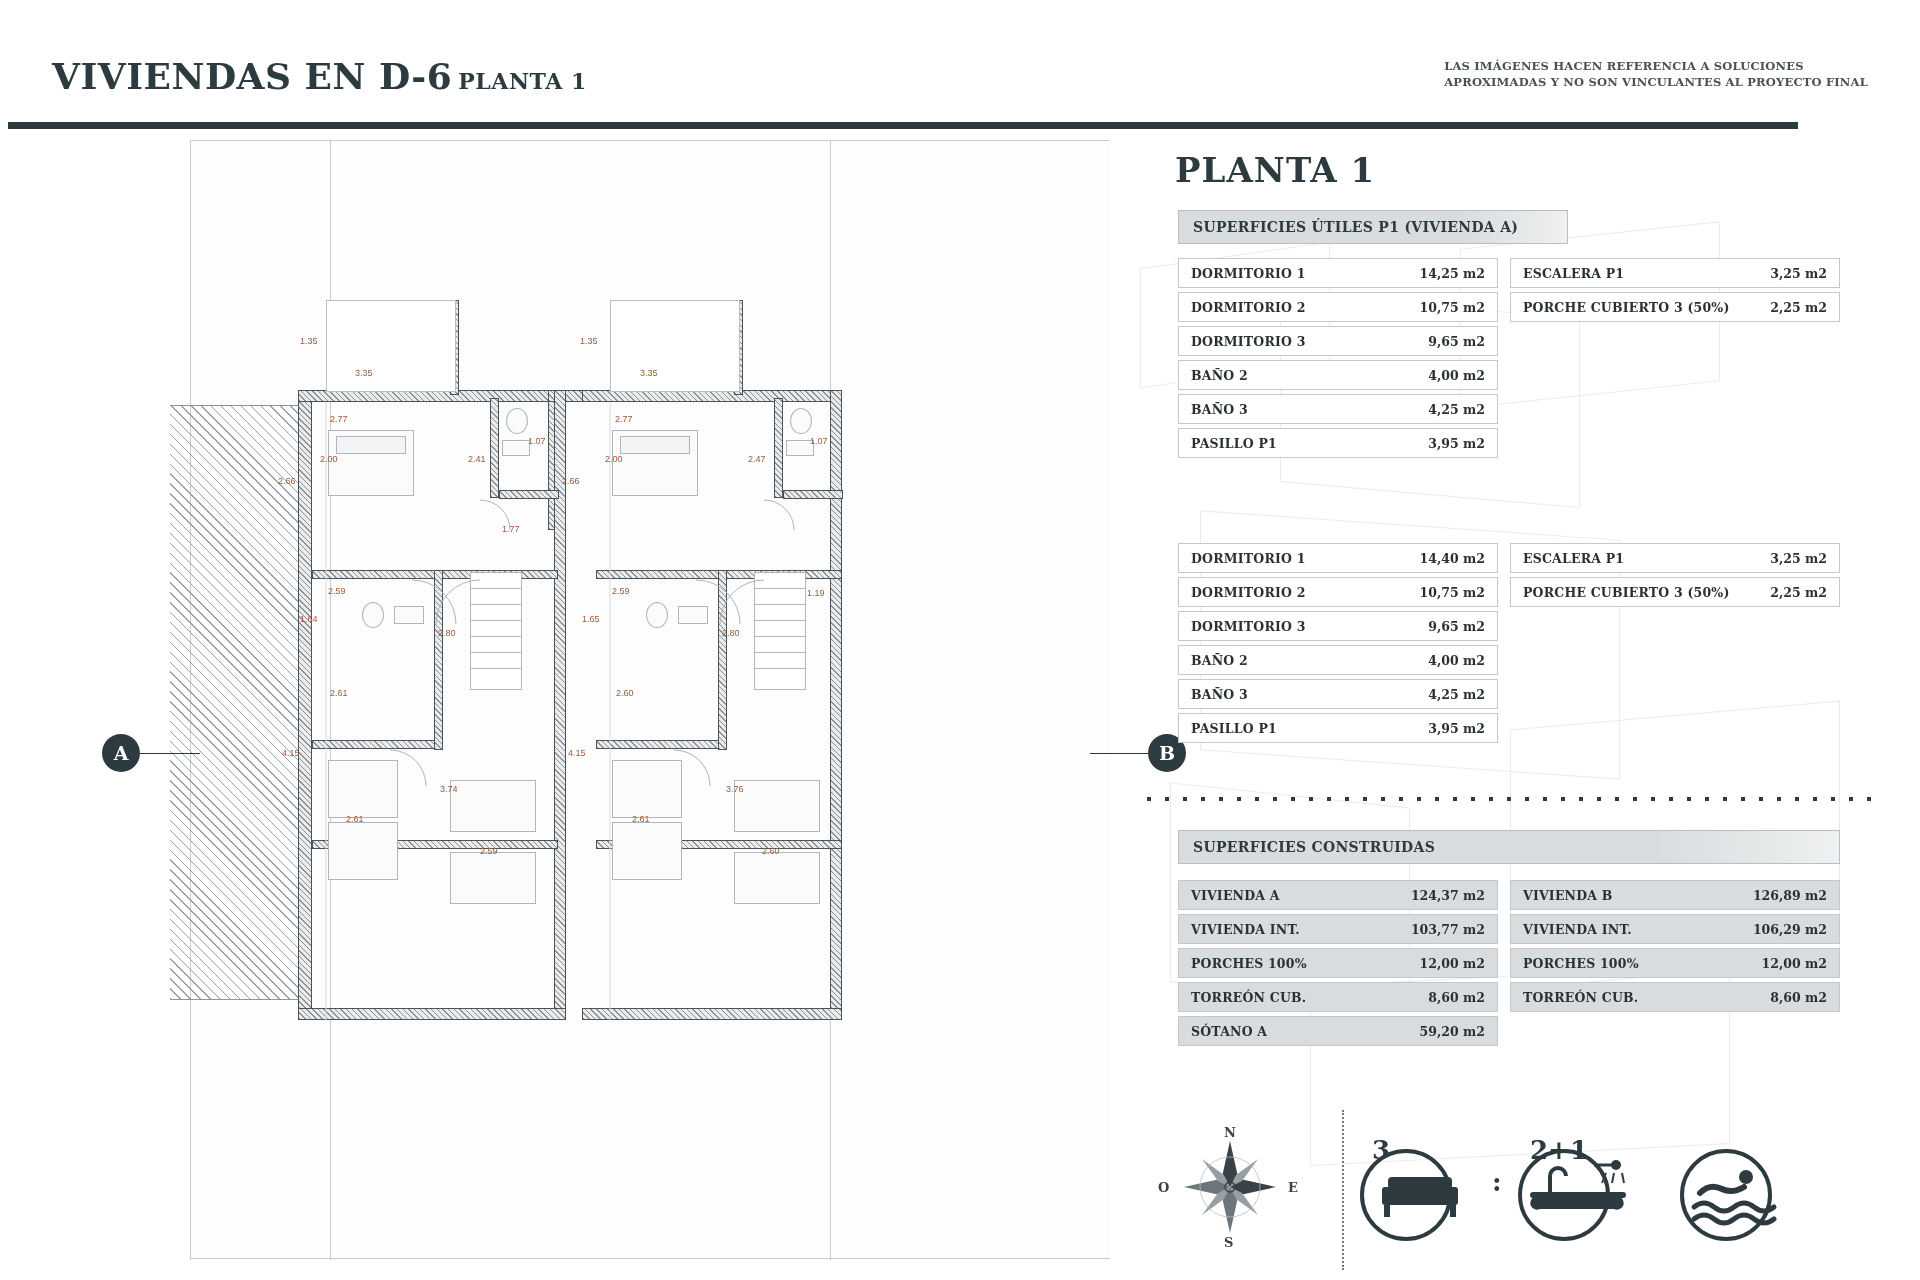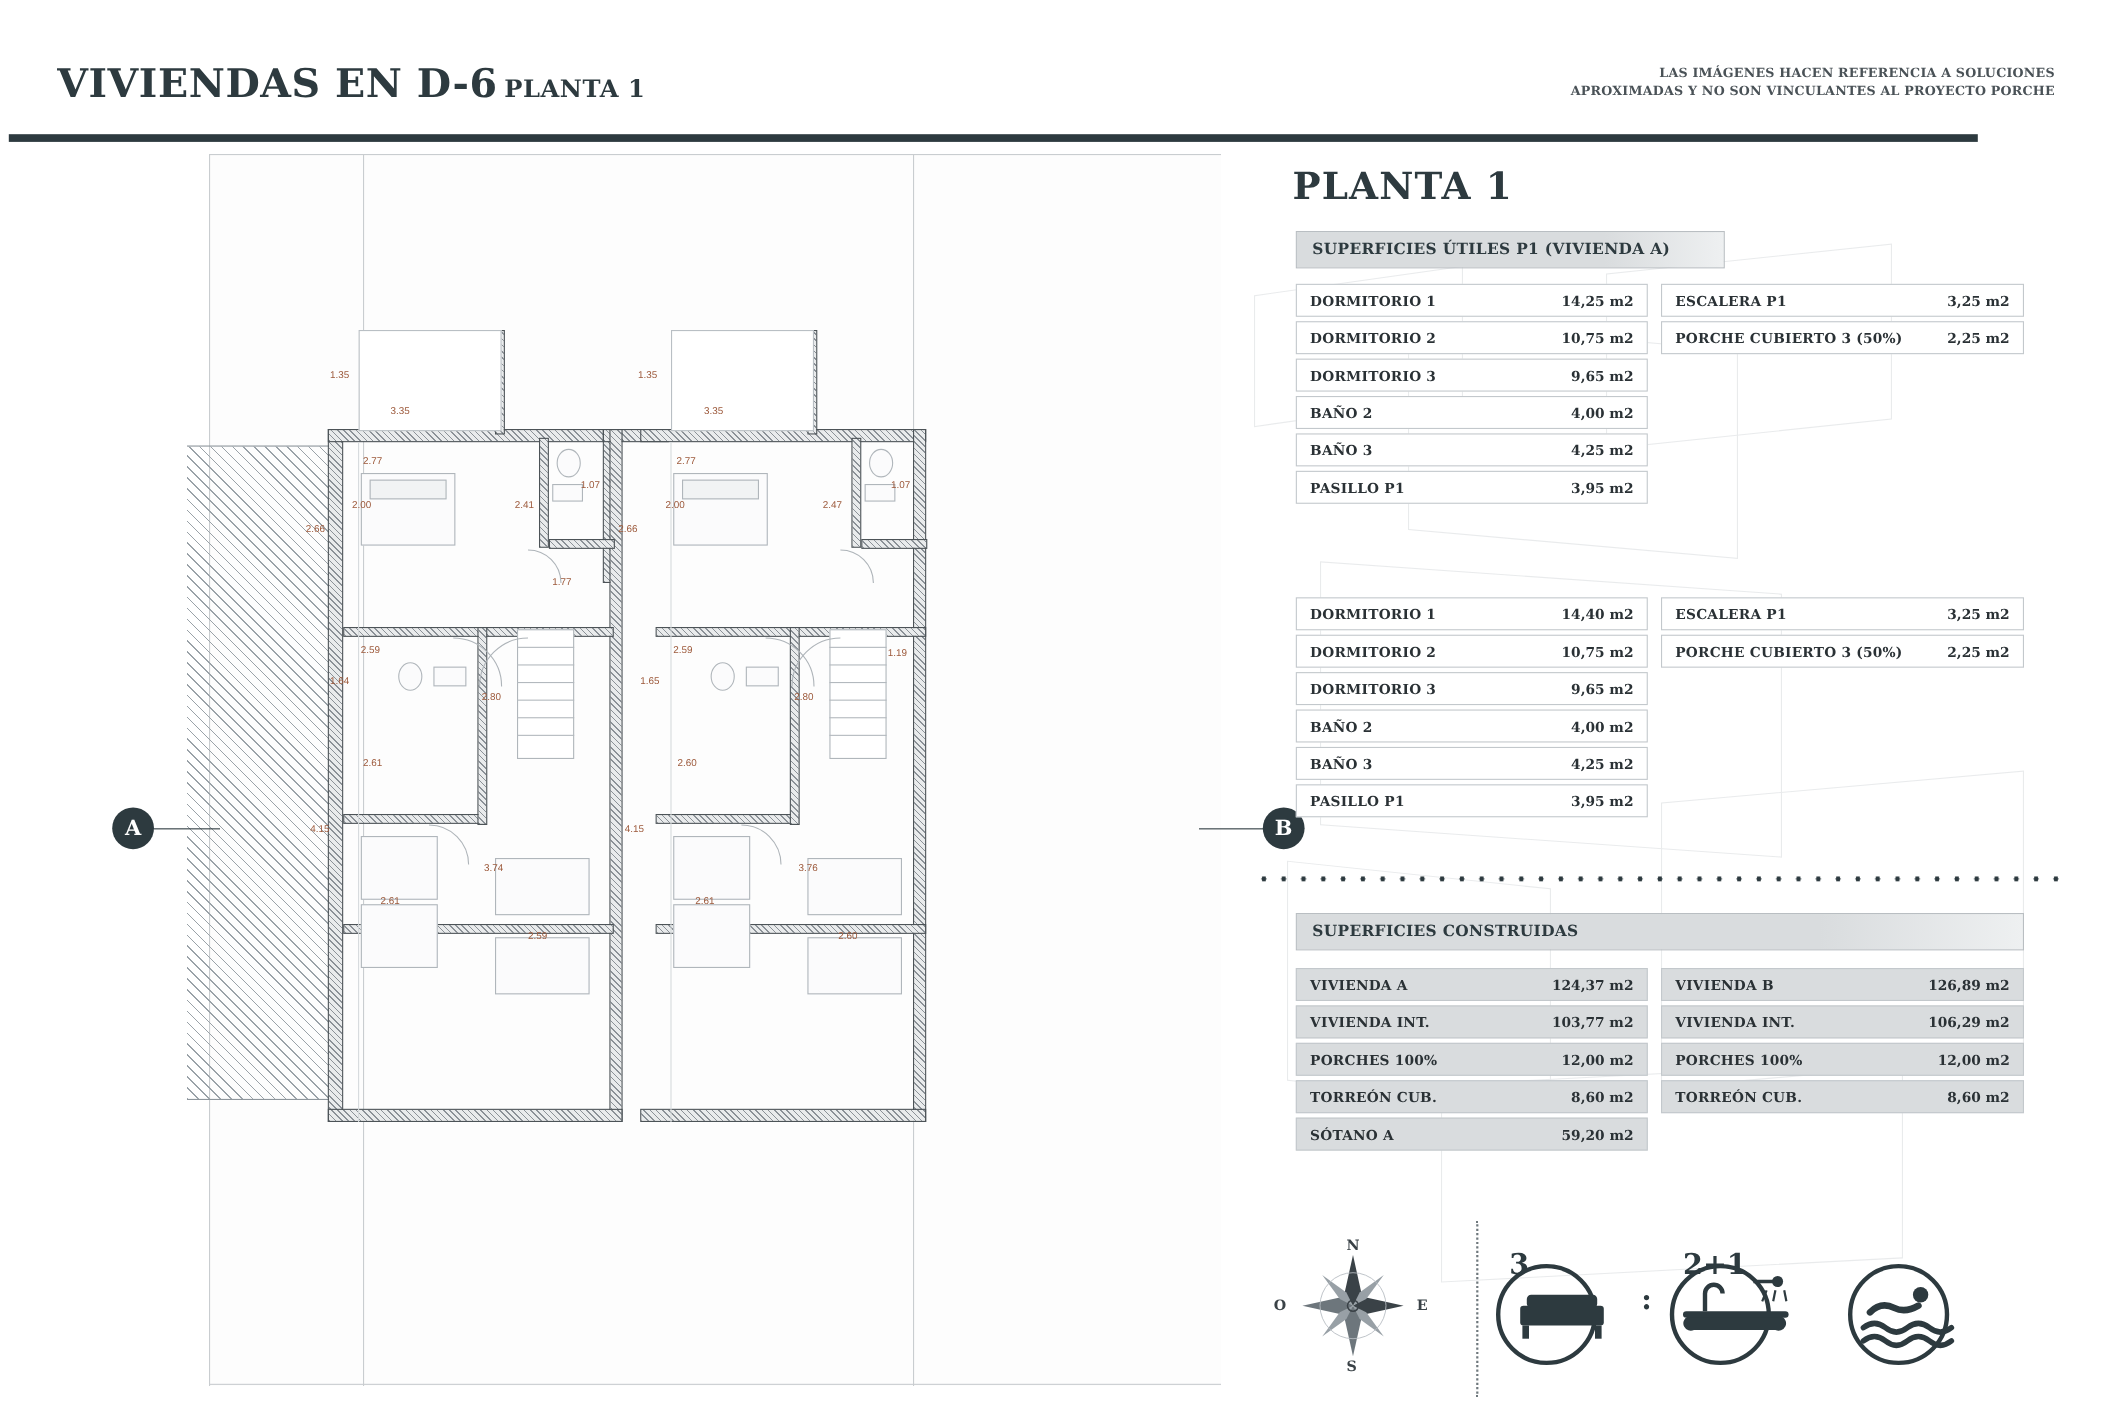--- a/index.html
+++ b/index.html
@@ -19,21 +19,21 @@
     position: absolute; left: 52px; top: 55px;
     font-family: "DejaVu Serif", serif;
     font-weight: bold; font-size: 36px; letter-spacing: 0.5px;
     color: #2d3a3f; white-space: nowrap;
   }
   .title .sub {
     font-size: 22px; letter-spacing: 0.5px; margin-left: 6px;
   }
   .disclaimer {
     position: absolute; right: 52px; top: 58px;
-    text-align: right;
+    text-align: left;
     font-family: "DejaVu Serif", serif;
     font-size: 11.5px; font-weight: bold; line-height: 16px;
     color: #4a5257; letter-spacing: 0.2px;
   }
   .hrule {
     position: absolute; left: 8px; top: 122px; width: 1790px; height: 7px;
     background: #2d3a3f;
   }
 
   
@@ -161,21 +161,21 @@
 <body>
 
 <div class="page">
 
   <div class="header">
     <div class="title">
       <span>VIVIENDAS EN D-6</span><span class="sub">PLANTA 1</span>
     </div>
     <div class="disclaimer">
       <div>LAS IMÁGENES HACEN REFERENCIA A SOLUCIONES</div>
-      <div>APROXIMADAS Y NO SON VINCULANTES AL PROYECTO PORCHE</div>
+      <div>APROXIMADAS Y NO SON VINCULANTES AL PROYECTO FINAL</div>
     </div>
     <div class="hrule"></div>
   </div>
 
   <div class="plan-area">
 
     <div class="plan-frame">
       <div class="vline" style="left:0px;"></div>
       <div class="vline" style="left:140px;"></div>
       <div class="vline" style="left:640px;"></div>

